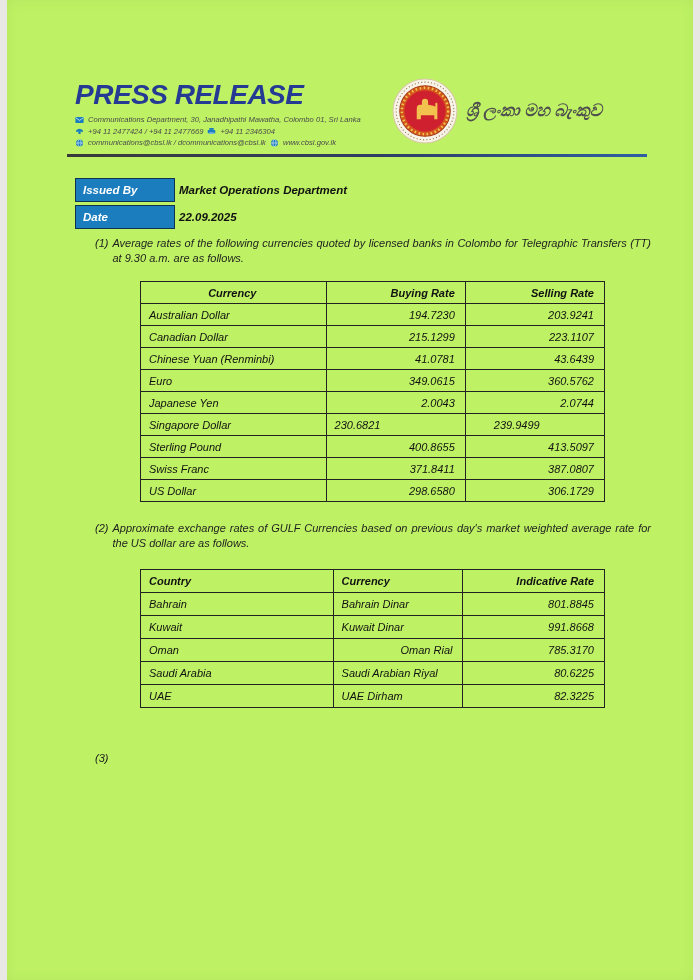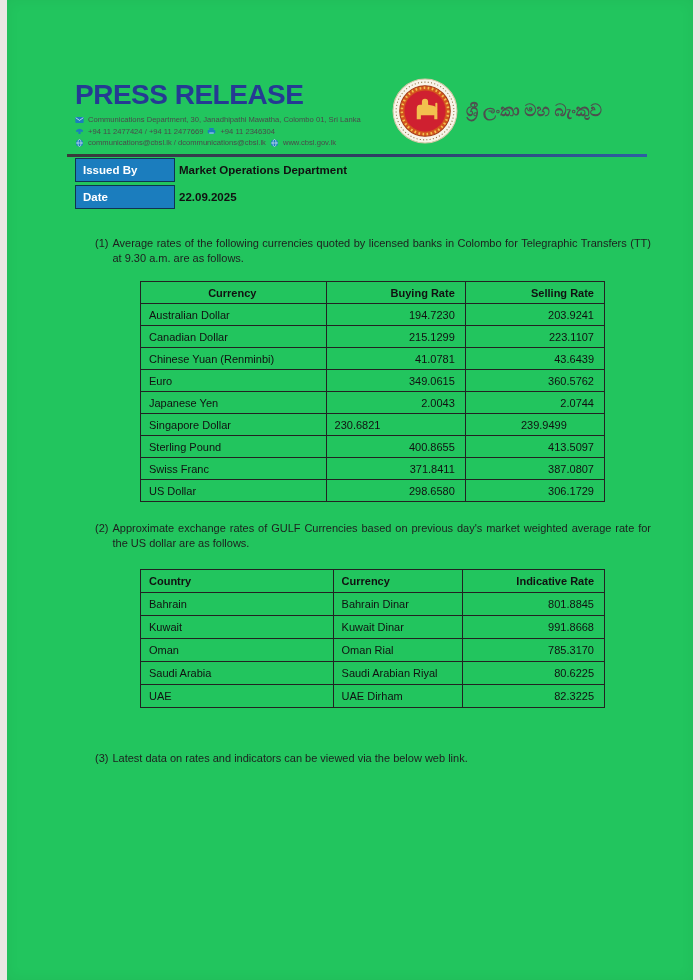--- a/index.html
+++ b/index.html
@@ -5,23 +5,24 @@
   * { margin:0; padding:0; box-sizing:border-box; }
   html,body { width:700px; height:980px; }
   body {
     background:#e9e7e3;
     font-family:"Liberation Sans", sans-serif;
     color:#222;
     position:relative;
   }
   .page {
     position:absolute; left:7px; right:7px; top:0; bottom:0;
-    background:#22c55e;
+    background:#bef264;
     box-shadow: inset 0 0 14px rgba(0,0,0,0.05);
     overflow:hidden;
+    font-style:italic;
   }
 
   
   .hdr-left { position:absolute; left:68px; top:80px; width:300px; }
   .press-title {
     font-size:28px; font-weight:bold; color:#253a93;
     letter-spacing:-0.5px; line-height:30px;
   }
   .contact-lines { margin-top:4px; }
   .contact-line {
@@ -37,21 +38,21 @@
   .bank-sinhala { font-size:17px; font-weight:bold; color:#4e4e4e; line-height:22px; }
   .bank-tamil   { font-size:13px; font-weight:bold; color:#4e4e4e; line-height:19px; }
   .bank-english { font-size:12.5px; font-weight:bold; color:#111; line-height:18px; letter-spacing:0.2px; }
 
   .hdr-rule {
     position:absolute; left:60px; top:154px; width:580px; height:2.5px;
     background:linear-gradient(90deg,#3a3a3a 0%, #2f3e66 55%, #2e5fa3 100%);
   }
 
   
-  .meta-block { position:absolute; left:68px; top:158px; width:560px; }
+  .meta-block { position:absolute; left:68px; top:178px; width:560px; }
   .meta-row { display:flex; align-items:center; margin-bottom:3px; }
   .meta-label {
     width:100px; height:24px; background:#1b7dbe; border:1px solid #10344f;
     color:#fff; font-weight:bold; font-size:11.5px;
     display:flex; align-items:center; padding-left:7px;
   }
   .meta-value { margin-left:4px; font-weight:bold; font-size:11.5px; color:#111; }
 
   
   .para { position:absolute; display:flex; gap:4px; font-size:11px; line-height:15px; color:#1e1e1e; }
@@ -200,21 +201,21 @@
           <td style="text-align: right;">360.5762</td>
         </tr>
         <tr>
           <td style="text-align: left;">Japanese Yen</td>
           <td style="text-align: right;">2.0043</td>
           <td style="text-align: right;">2.0744</td>
         </tr>
         <tr>
           <td style="text-align: left;">Singapore Dollar</td>
           <td style="text-align: left;">230.6821</td>
-          <td style="text-align: center; padding-left: 28px;">239.9499</td>
+          <td style="text-align: left; padding-left: 28px;">239.9499</td>
         </tr>
         <tr>
           <td style="text-align: left;">Sterling Pound</td>
           <td style="text-align: right;">400.8655</td>
           <td style="text-align: right;">413.5097</td>
         </tr>
         <tr>
           <td style="text-align: left;">Swiss Franc</td>
           <td style="text-align: right;">371.8411</td>
           <td style="text-align: right;">387.0807</td>
@@ -251,36 +252,36 @@
           <td style="text-align: left;">Bahrain Dinar</td>
           <td style="text-align: right;">801.8845</td>
         </tr>
         <tr>
           <td style="text-align: left;">Kuwait</td>
           <td style="text-align: left;">Kuwait Dinar</td>
           <td style="text-align: right;">991.8668</td>
         </tr>
         <tr>
           <td style="text-align: left;">Oman</td>
-          <td style="text-align: left;">Oman Rial</td>
+          <td style="text-align: right;">Oman Rial</td>
           <td style="text-align: right;">785.3170</td>
         </tr>
         <tr>
           <td style="text-align: left;">Saudi Arabia</td>
           <td style="text-align: left;">Saudi Arabian Riyal</td>
           <td style="text-align: right;">80.6225</td>
         </tr>
         <tr>
           <td style="text-align: left;">UAE</td>
           <td style="text-align: left;">UAE Dirham</td>
           <td style="text-align: right;">82.3225</td>
         </tr>
       </tbody>
   </table>
 
   <div class="para para3">
     <span class="num">(3)</span>
     <span class="ptext">
-      <span>Latest data on rates and indicators can be viewed via the below web link.</span><br>
+      <br>
     </span>
   </div>
 
 </div>
 
 </body></html>

